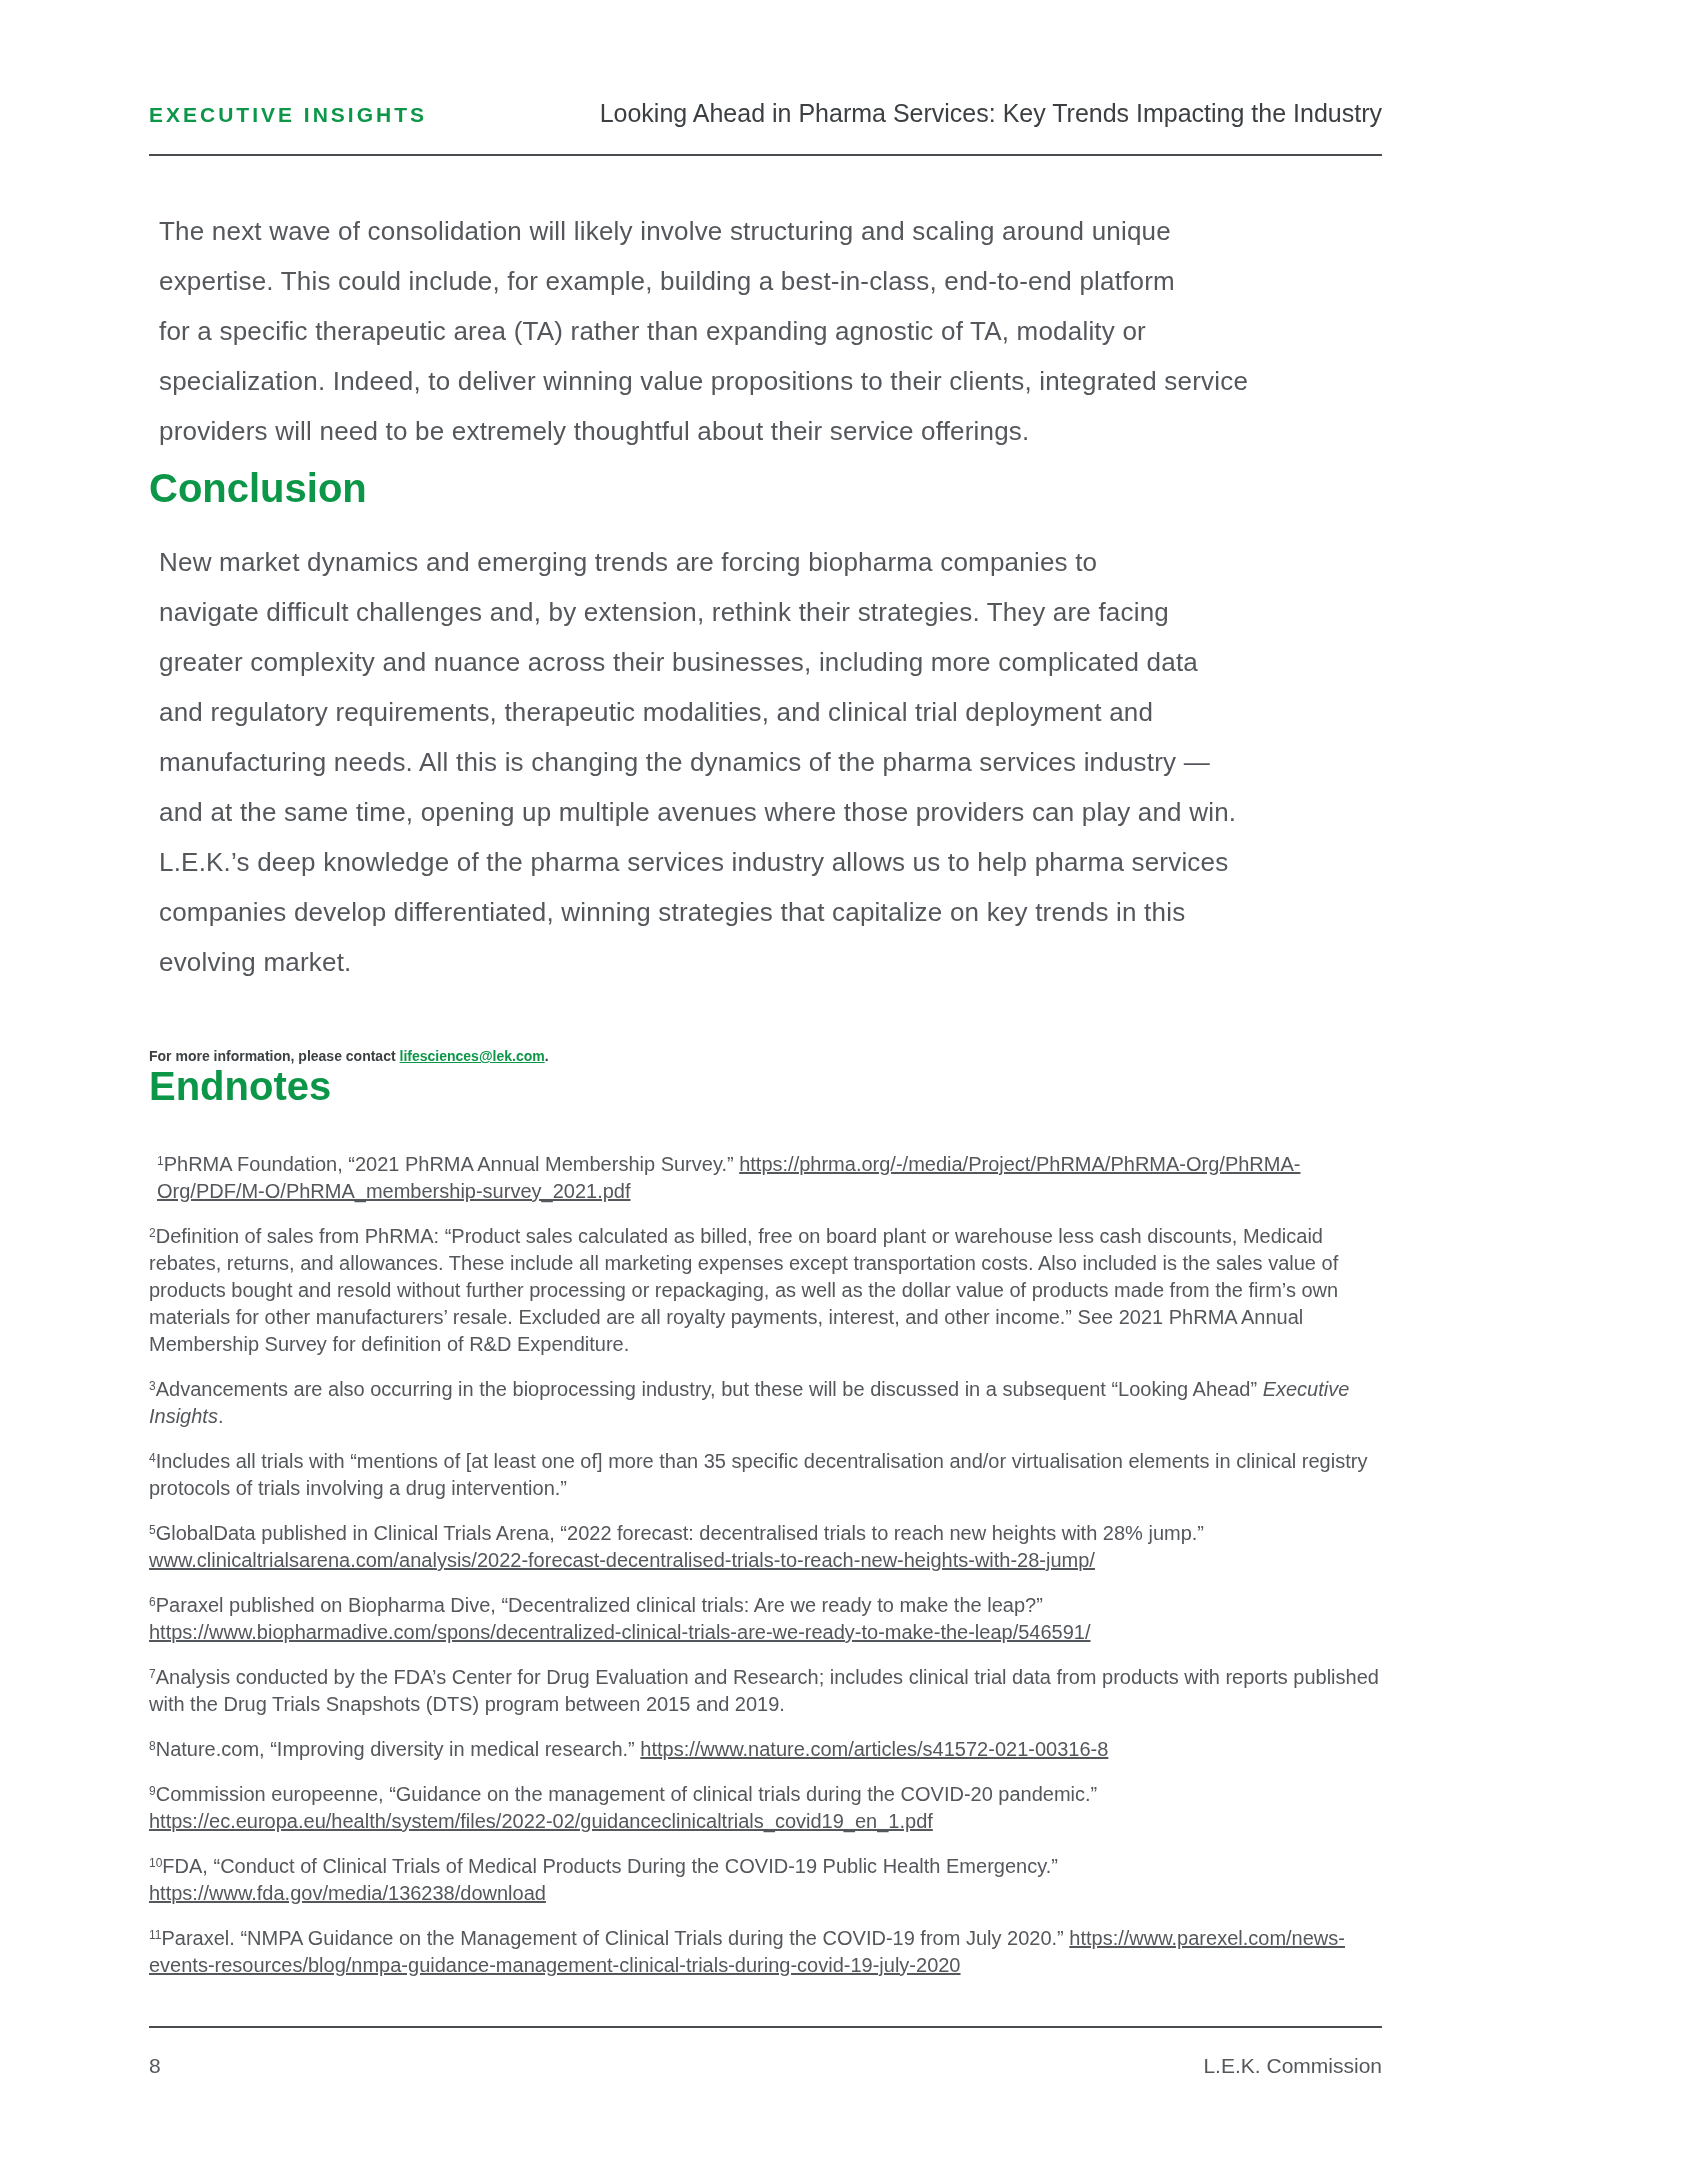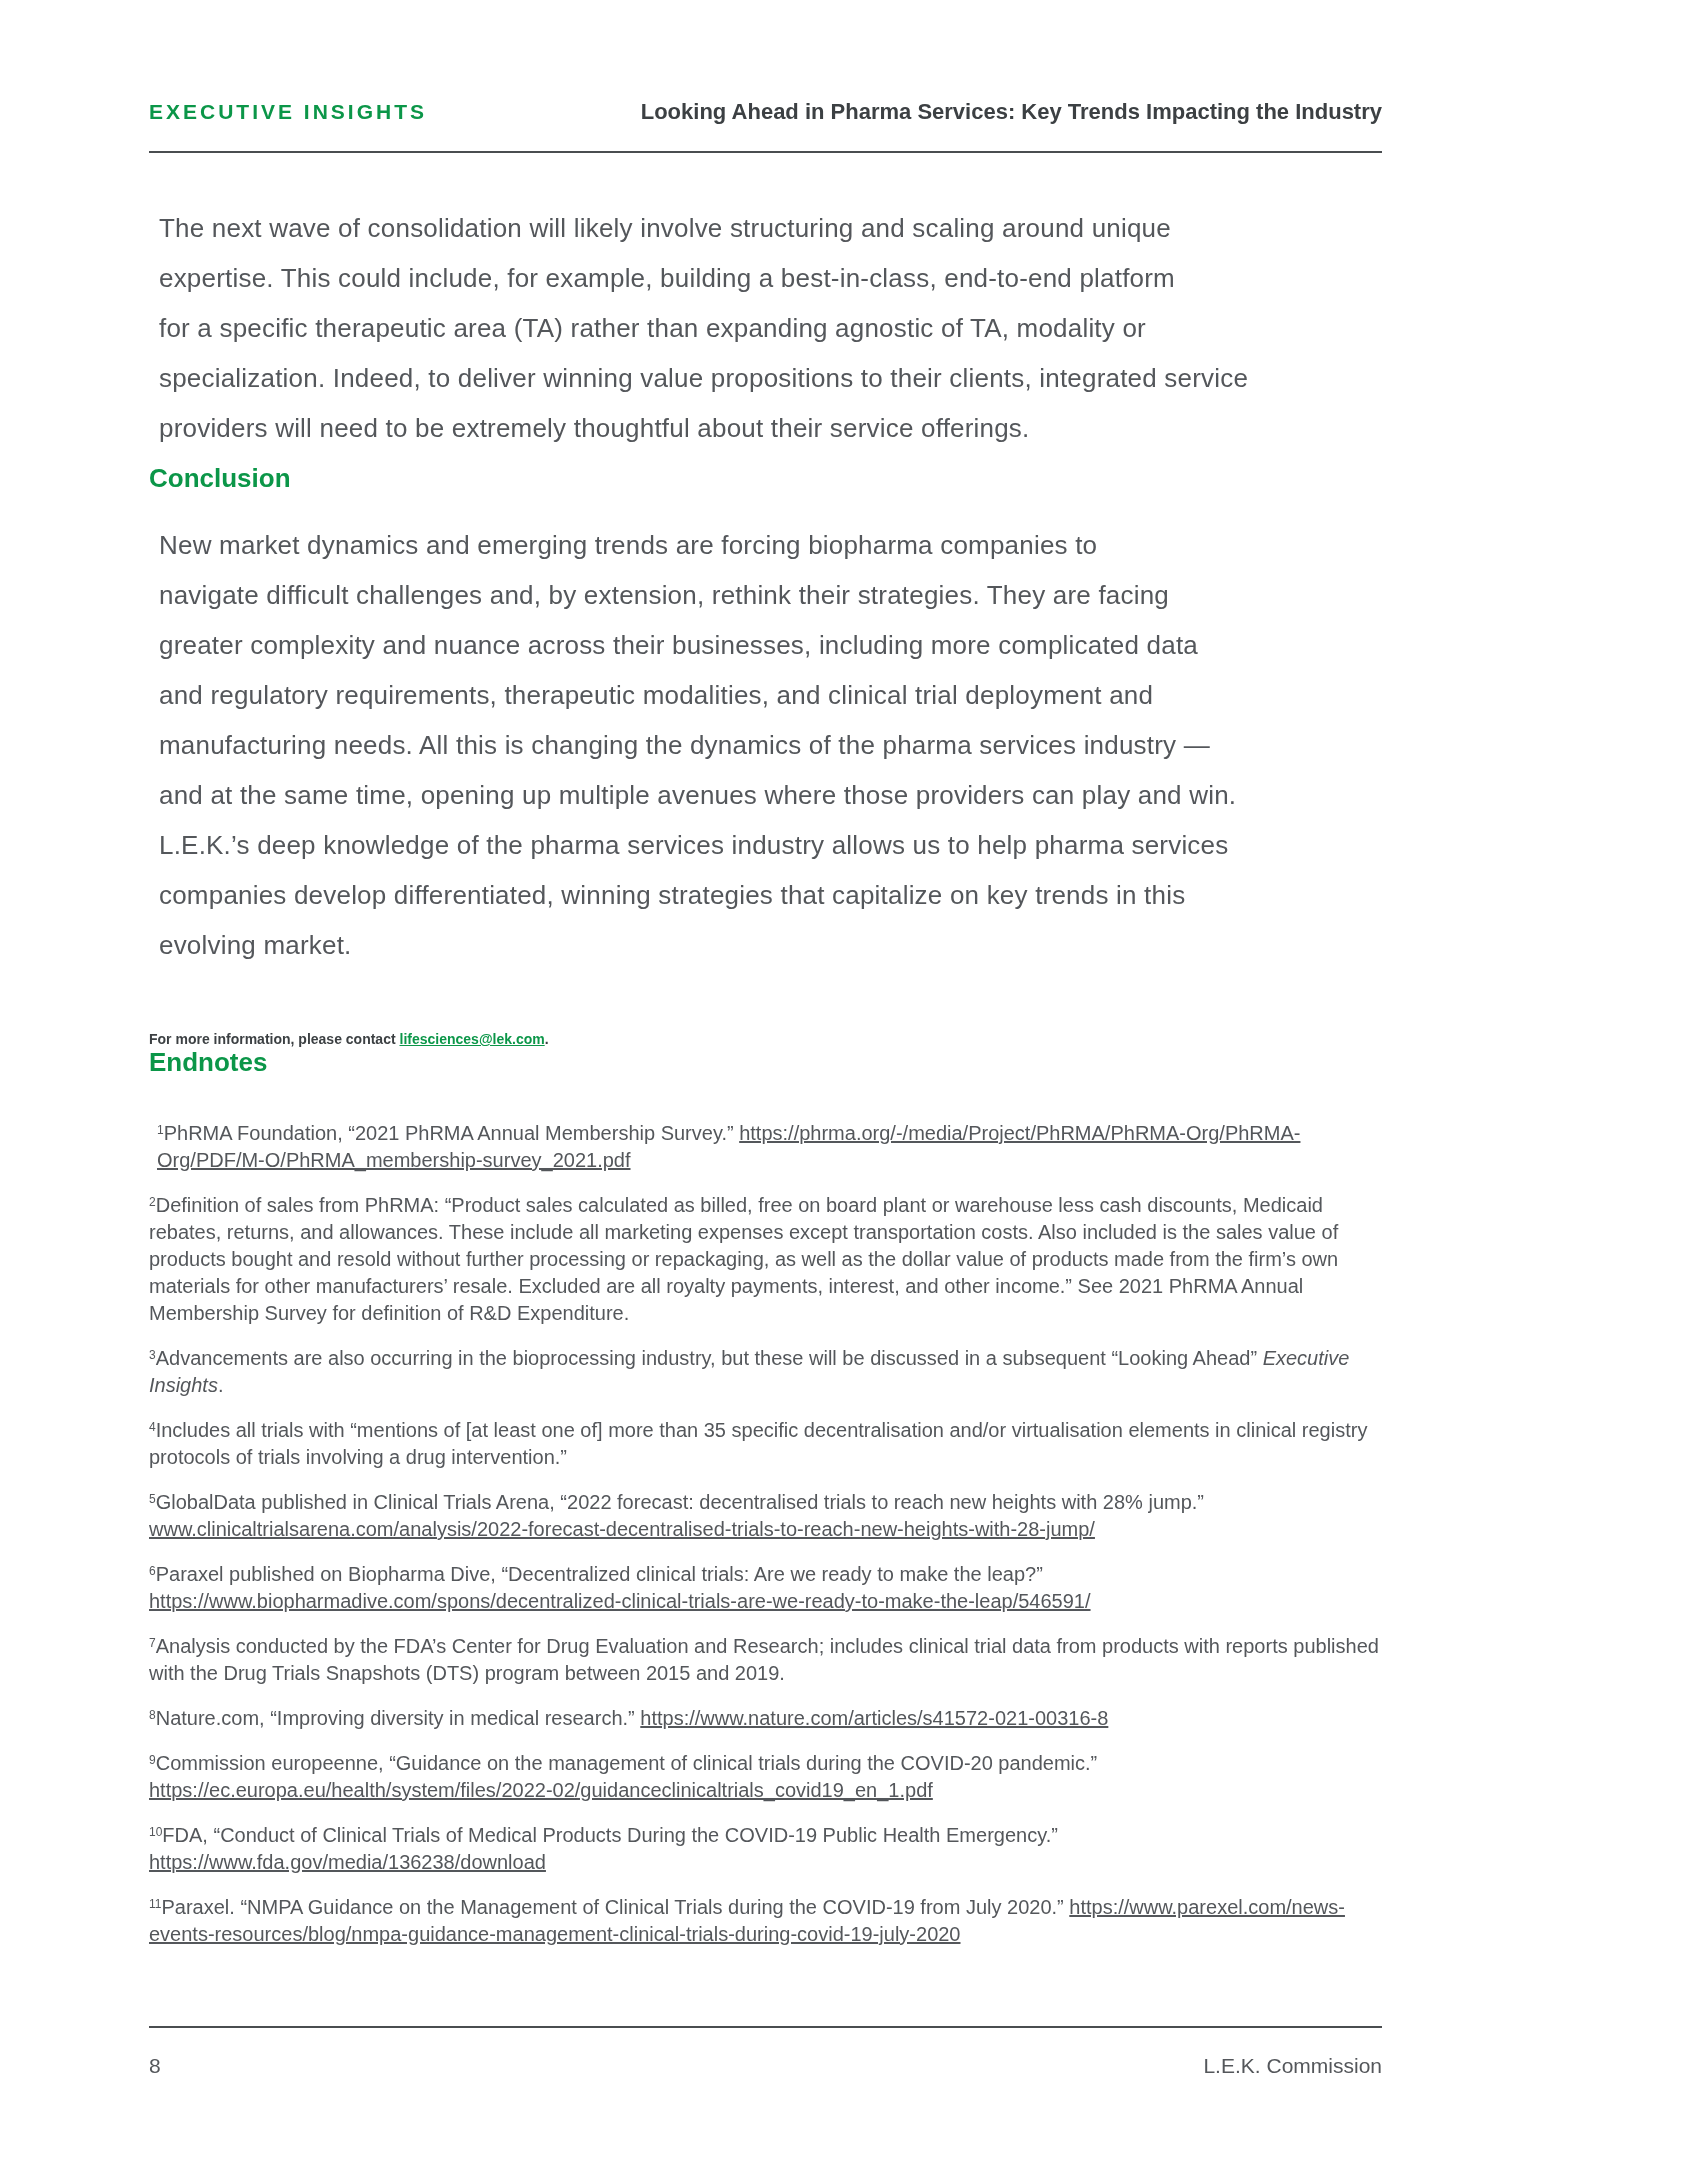--- a/index.html
+++ b/index.html
@@ -19,42 +19,42 @@
     align-items: baseline;
   }
   .brand {
     color: var(--green, #0B9648);
     font-size: 21px;
     font-weight: 700;
     letter-spacing: 3px;
   }
   .doc-title {
     color: var(--heading-text, #3C4043);
-    font-size: 22px;
-    font-weight: 700;
+    font-size: 25px;
+    font-weight: 400;
   }
   .rule {
     border: none;
     border-top: 2px solid var(--rule, #4A4D50);
     margin: 26px 0 0 0;
   }
 
   .body-para {
     color: var(--body-text, #54575B);
     font-size: 26px;
     line-height: 50px;
     white-space: pre-line;
     margin: 10px;
     letter-spacing: 0.2px;
   }
   .intro { margin-top: 50px; }
 
   h2.section {
     color: var(--green, #0B9648);
-    font-size: 26px;
+    font-size: 40px;
     font-weight: 700;
     margin: 0;
   }
   .conclusion-heading { margin-top: 46px; }
   .conclusion-para { margin-top: 26px; }
 
   .contact {
     margin: 61px 0 0 0;
     font-size: 14px;
     font-weight: 700;

